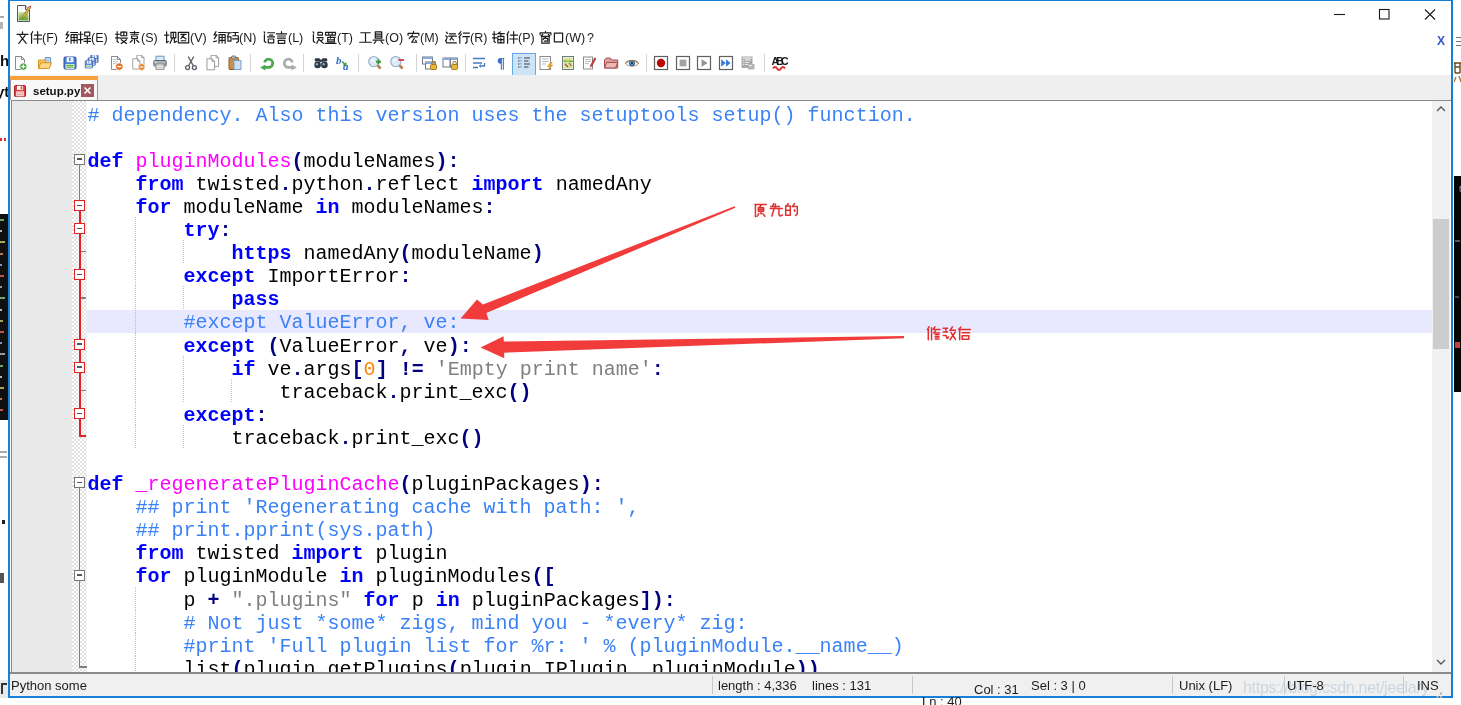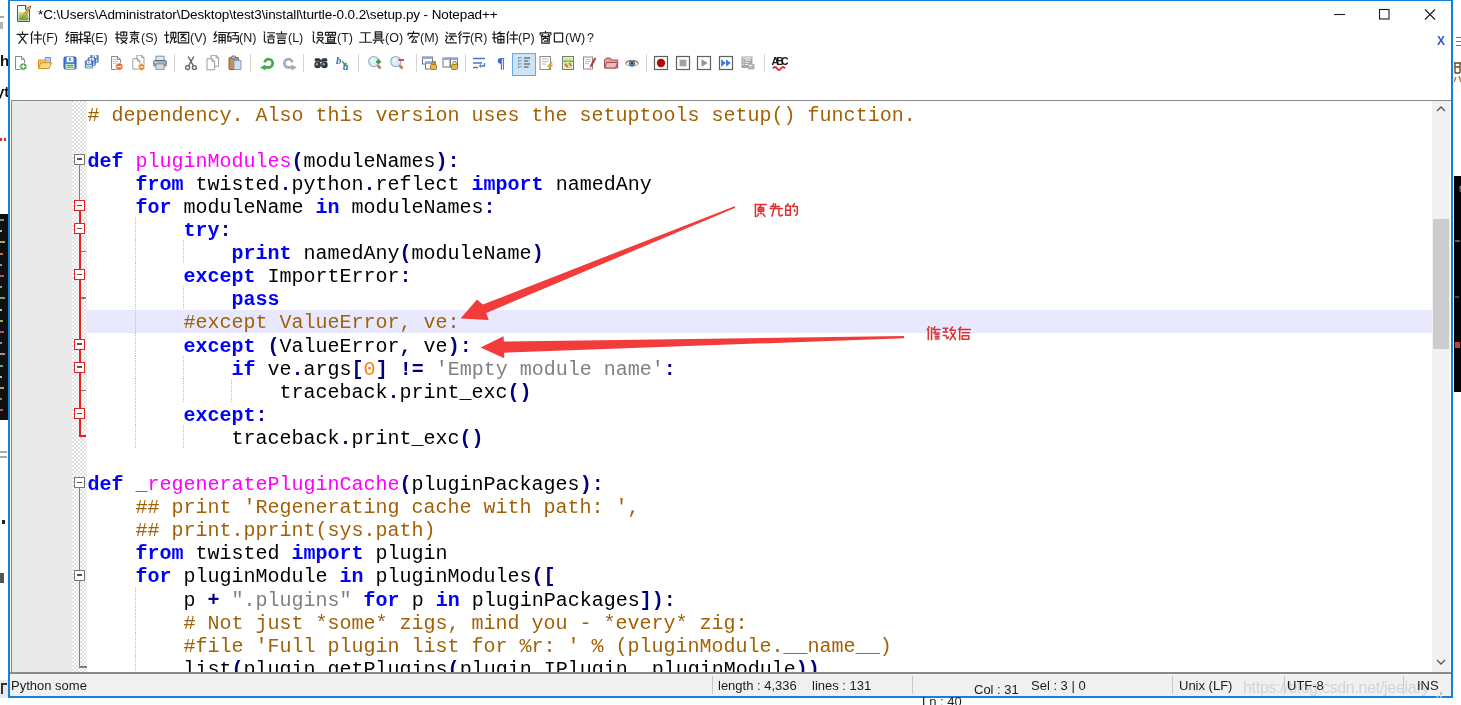--- a/index.html
+++ b/index.html
@@ -1,17 +1,17 @@
 <!DOCTYPE html>
 <html><head><meta charset="utf-8"><style>
 *{margin:0;padding:0}
 body{width:1461px;height:705px;overflow:hidden;background:#fff;position:relative;font-family:"Liberation Sans",sans-serif}
 .k{color:#0000ff;font-weight:bold}
 .o{color:#000080;font-weight:bold}
-.c{color:#a16207}
+.c{color:#3b82f6}
 .s{color:#808080}
 .n{color:#ff8000}
 .f{color:#ff00ff}
 pre{font:20px/23.1px "Liberation Mono",monospace;color:#000}
 b{font-weight:bold}
 </style></head><body>
 <div style="position:absolute;left:0;top:16px;width:4px;height:2px;background:#aaa"></div>
 <div style="position:absolute;left:0;top:22px;width:3px;height:7px;background:#b5b5b5"></div>
 <div style="position:absolute;left:-5px;top:52px;font:bold 15px 'Liberation Sans';color:#111">th</div>
 <div style="position:absolute;left:-4px;top:83px;font:bold 15px 'Liberation Sans';color:#111">yt</div>
@@ -62,21 +62,20 @@
           <rect x="3.6" y="8" width="9.8" height="8.4" fill="url(#gg)"></rect>
           <defs>
             <linearGradient id="gg" x1="0" y1="0" x2="0" y2="1">
               <stop offset="0" stop-color="#cfe89a"></stop>
               <stop offset="1" stop-color="#5aa02c"></stop>
             </linearGradient>
           </defs>
           <path d="M14.5 2 L8 11.5 l-.6 3 2.4-1.8 L15.5 4z" fill="#e8b84a" stroke="#8a6a20" stroke-width=".7"></path>
           <path d="M14.5 2l1 2 .9-1.3-.9-1.2z" fill="#d04040"></path>
         </svg></div>
-      <div style="position:absolute;left:28px;top:6px;font:13.5px 'Liberation Sans';color:#000;letter-spacing:-0.1px">*C:\Users\Administrator\Desktop\test3\install\turtle-0.0.2\setup.py - Notepad++</div>
       <div style="position:absolute;left:1320px;top:0"><svg width="125" height="28" viewBox="0 0 125 28">
           <g stroke="#1a1a1a" stroke-width="1.1" fill="none">
             <path d="M4 13.5h11"></path>
             <rect x="49.5" y="8.5" width="9.5" height="9.5"></rect>
             <path d="M95 8.5l10 10M105 8.5l-10 10"></path>
           </g>
         </svg></div>
     </div>
  <div style="position:absolute;left:0;top:26px;width:1441px;height:22px">
       <div style="position:absolute;left:6px;top:4px;height:16px;white-space:nowrap"><span style="letter-spacing:0"><svg width="13" height="13" viewBox="0 0 12 12" style="vertical-align:top;margin-top:0px">
@@ -350,20 +349,37 @@
           <path d="M1 13.5 q2 -3 4 0 t4 0 t4 0" fill="none" stroke="#e03030" stroke-width="2"></path>
         </svg></div>
       <div style="position:absolute;left:164px;top:5px;width:1px;height:18px;background:#d4d4d4"></div>
       <div style="position:absolute;left:240px;top:5px;width:1px;height:18px;background:#d4d4d4"></div>
       <div style="position:absolute;left:293px;top:5px;width:1px;height:18px;background:#d4d4d4"></div>
       <div style="position:absolute;left:348px;top:5px;width:1px;height:18px;background:#d4d4d4"></div>
       <div style="position:absolute;left:406px;top:5px;width:1px;height:18px;background:#d4d4d4"></div>
       <div style="position:absolute;left:455px;top:5px;width:1px;height:18px;background:#d4d4d4"></div>
       <div style="position:absolute;left:636px;top:5px;width:1px;height:18px;background:#d4d4d4"></div>
       <div style="position:absolute;left:754px;top:5px;width:1px;height:18px;background:#d4d4d4"></div>
+    </div>
+ <div style="position:absolute;left:0;top:74px;width:1441px;height:25px">
+      <div style="position:absolute;left:0;top:0;width:1441px;height:25px;background:#efefef;border-bottom:0"></div>
+      <div style="position:absolute;left:0;top:1px;width:88px;height:24px;background:#f8f8f8;border:1px solid #989898;border-bottom:0;box-sizing:border-box"></div>
+      <div style="position:absolute;left:0;top:1px;width:88px;height:3.5px;background:#f7a13c"></div>
+      <div style="position:absolute;left:4px;top:8px"><svg width="12" height="12" viewBox="0 0 12 12">
+          <rect x=".5" y=".5" width="11" height="11" rx="1" fill="#e04040" stroke="#a02020"></rect>
+          <rect x="3" y=".8" width="6" height="4" fill="#fff"></rect>
+          <rect x="6.6" y="1.3" width="1.6" height="2.8" fill="#e04040"></rect>
+          <rect x="2.2" y="6.4" width="7.6" height="5" fill="#fde8e8"></rect>
+          <path d="M3 8h6M3 9.8h6" stroke="#e08080" stroke-width=".8"></path>
+        </svg></div>
+      <div style="position:absolute;left:23px;top:9.5px;font:bold 11.5px 'Liberation Sans';color:#111">setup.py</div>
+      <div style="position:absolute;left:71px;top:8px"><svg width="13" height="13" viewBox="0 0 13 13">
+          <rect width="13" height="13" fill="#a2585e"></rect>
+          <path d="M3.5 3.5l6 6M9.5 3.5l-6 6" stroke="#fff" stroke-width="1.6"></path>
+        </svg></div>
     </div>
  <div style="position:absolute;left:1px;top:99px;width:1440px;height:572px;border-top:1px solid #8a8a8a;border-left:1px solid #8a8a8a;box-sizing:border-box;overflow:hidden;background:#fff">
   <div style="position:absolute;left:0;top:0;width:59.5px;height:571px;background:#e9e9e9"></div>
   <div style="position:absolute;left:59.5px;top:0;width:15px;height:571px;background:repeating-conic-gradient(#fff 0 25%,#e0e0e0 0 50%);background-size:4px 4px"></div>
   <div id="edwrap" style="position:absolute;left:-12px;top:-102px;width:1452px;height:673px">
         <div style="position:absolute;left:86.5px;top:310.5px;width:1345.5px;height:23.1px;background:#e8e8fe"></div>
         <div style="position:absolute;left:135px;top:218.1px;height:23.1px;width:1px;background:repeating-linear-gradient(180deg,#bcbcc4 0 1px,transparent 1px 2px);"></div>
         <div style="position:absolute;left:135px;top:241.2px;height:23.1px;width:1px;background:repeating-linear-gradient(180deg,#bcbcc4 0 1px,transparent 1px 2px);"></div>
         <div style="position:absolute;left:135px;top:264.3px;height:23.1px;width:1px;background:repeating-linear-gradient(180deg,#bcbcc4 0 1px,transparent 1px 2px);"></div>
         <div style="position:absolute;left:135px;top:287.4px;height:23.1px;width:1px;background:repeating-linear-gradient(180deg,#bcbcc4 0 1px,transparent 1px 2px);"></div>
@@ -417,38 +433,38 @@
         </div>
         <div style="position:absolute;left:74px;top:408.95px;width:11px;height:11px;background:#fff;border:1.4px solid #e22222;box-sizing:border-box">
           <div style="position:absolute;left:1.6px;top:3.6px;width:5.2px;height:1.3px;background:#555"></div>
         </div>
    <pre style="position:absolute;left:87.5px;top:104.6px"><span class="c"># dependency. Also this version uses the setuptools setup() function.</span>
 
 <b class="k">def</b> <span class="f">pluginModules</span><b class="o">(</b>moduleNames<b class="o">):</b>
     <b class="k">from</b> twisted<b class="o">.</b>python<b class="o">.</b>reflect <b class="k">import</b> namedAny
     <b class="k">for</b> moduleName <b class="k">in</b> moduleNames<b class="o">:</b>
         <b class="k">try</b><b class="o">:</b>
-            <b class="k">print</b> namedAny<b class="o">(</b>moduleName<b class="o">)</b>
+            <b class="k">https</b> namedAny<b class="o">(</b>moduleName<b class="o">)</b>
         <b class="k">except</b> ImportError<b class="o">:</b>
             <b class="k">pass</b>
         <span class="c">#except ValueError, ve:</span>
         <b class="k">except</b> <b class="o">(</b>ValueError<b class="o">,</b> ve<b class="o">):</b>
-            <b class="k">if</b> ve<b class="o">.</b>args<b class="o">[</b><span class="n">0</span><b class="o">]</b> <b class="o">!=</b> <span class="s">'Empty module name'</span><b class="o">:</b>
+            <b class="k">if</b> ve<b class="o">.</b>args<b class="o">[</b><span class="n">0</span><b class="o">]</b> <b class="o">!=</b> <span class="s">'Empty print name'</span><b class="o">:</b>
                 traceback<b class="o">.</b>print_exc<b class="o">()</b>
         <b class="k">except</b><b class="o">:</b>
             traceback<b class="o">.</b>print_exc<b class="o">()</b>
 
 <b class="k">def</b> <span class="f">_regeneratePluginCache</span><b class="o">(</b>pluginPackages<b class="o">):</b>
     <span class="c">## print 'Regenerating cache with path: ',</span>
     <span class="c">## print.pprint(sys.path)</span>
     <b class="k">from</b> twisted <b class="k">import</b> plugin
     <b class="k">for</b> pluginModule <b class="k">in</b> pluginModules<b class="o">([</b>
         p <b class="o">+</b> <span class="s">".plugins"</span> <b class="k">for</b> p <b class="k">in</b> pluginPackages<b class="o">]):</b>
         <span class="c"># Not just *some* zigs, mind you - *every* zig:</span>
-        <span class="c">#file 'Full plugin list for %r: ' % (pluginModule.__name__)</span>
+        <span class="c">#print 'Full plugin list for %r: ' % (pluginModule.__name__)</span>
         list<b class="o">(</b>plugin<b class="o">.</b>getPlugins<b class="o">(</b>plugin<b class="o">.</b>IPlugin<b class="o">,</b> pluginModule<b class="o">))</b></pre>
   </div>
   <div style="position:absolute;left:1420px;top:0;width:18px;height:571px">
         <div style="position:absolute;left:0;top:0;width:18px;height:571px;background:#f1f1f1"></div>
         <div style="position:absolute;left:0;top:0;width:18px;height:17px;background:#f1f1f1"><svg width="18" height="17">
             <path d="M5 10l4-4 4 4" fill="none" stroke="#555" stroke-width="1.3"></path>
           </svg></div>
         <div style="position:absolute;left:0;top:553px;width:18px;height:17px;background:#f1f1f1"><svg width="18" height="17">
             <path d="M5 6l4 4 4-4" fill="none" stroke="#555" stroke-width="1.3"></path>
           </svg></div>

